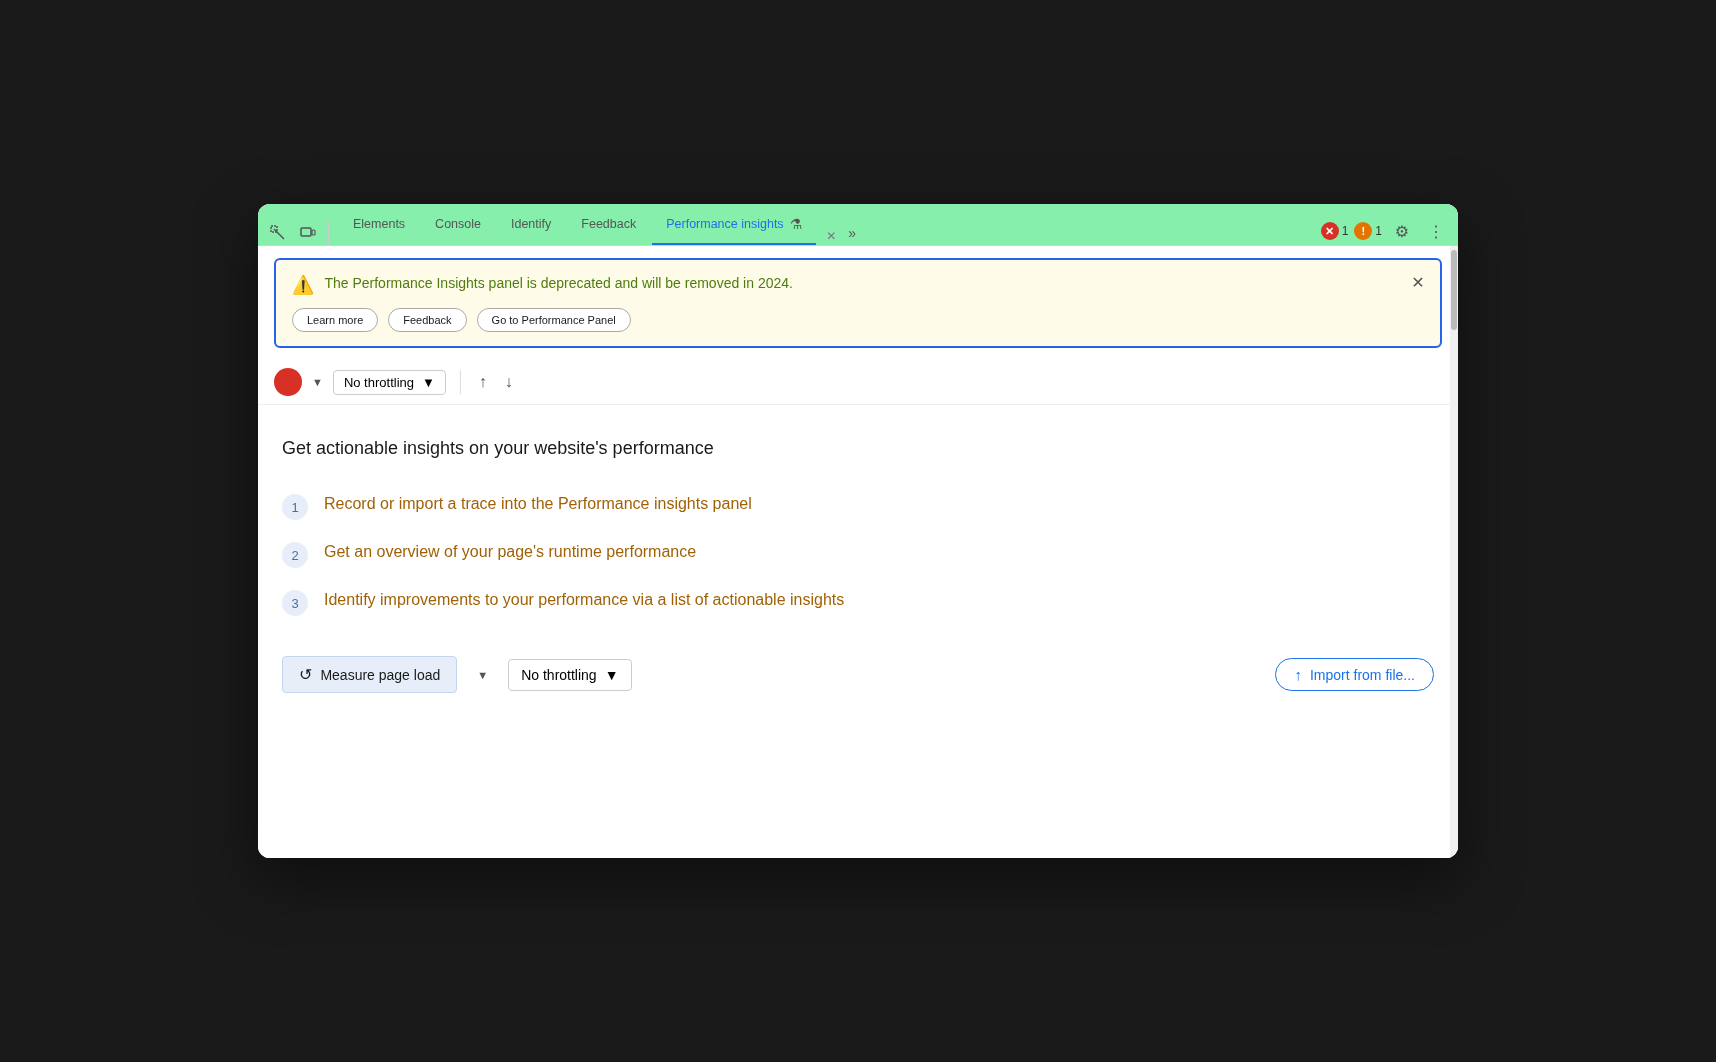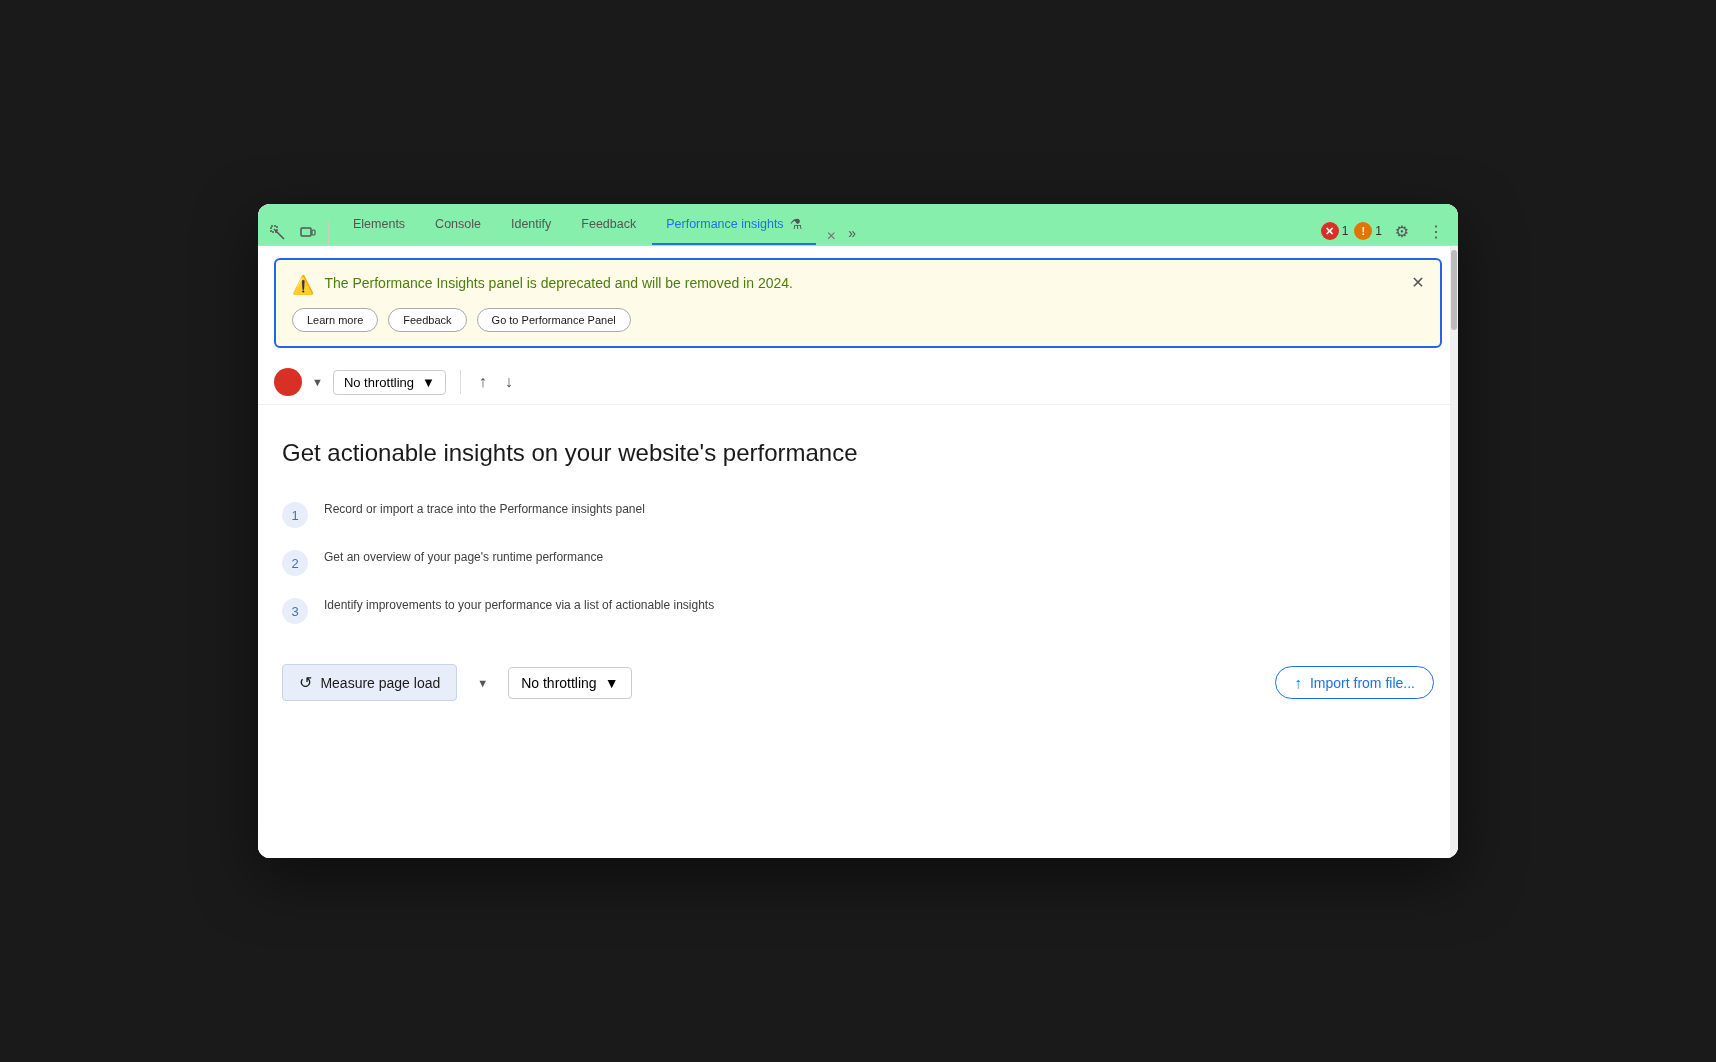--- a/index.html
+++ b/index.html
@@ -242,21 +242,21 @@
       font-size: 16px;
       color: #555;
       padding: 4px;
       border-radius: 3px;
     }
     
     .main-content {
       padding: 32px 24px;
     }
     .main-heading {
-      font-size: 24px;
+      font-size: 18px;
       font-weight: 400;
       color: #1a1a1a;
       margin-bottom: 32px;
       line-height: 1.3;
     }
     .steps-list {
       list-style: none;
       margin-bottom: 40px;
     }
     .step-item {
@@ -273,22 +273,22 @@
       color: #4a6fa5;
       font-size: 13px;
       font-weight: 500;
       display: flex;
       align-items: center;
       justify-content: center;
       flex-shrink: 0;
       margin-top: 2px;
     }
     .step-text {
-      font-size: 12px;
-      color: #404040;
+      font-size: 16px;
+      color: #a16207;
       line-height: 1.5;
     }
     
     .bottom-actions {
       display: flex;
       align-items: center;
       gap: 16px;
       margin-top: 20px;
     }
     .measure-btn {

